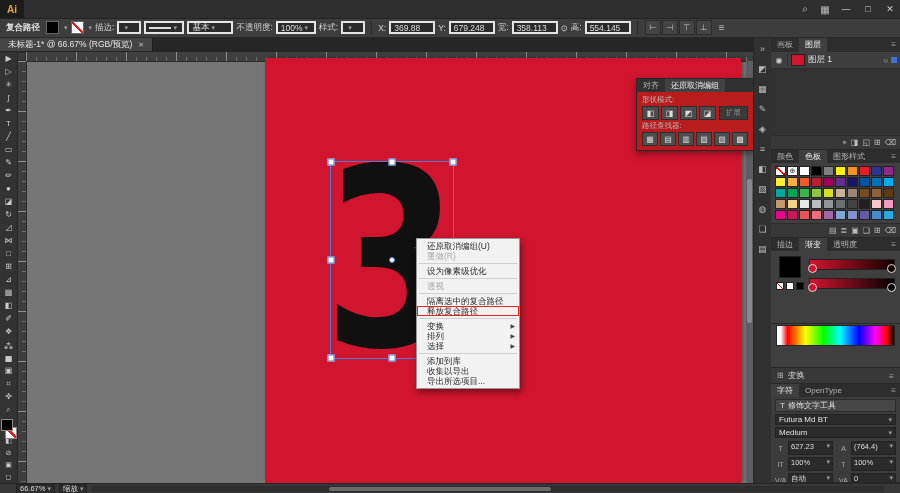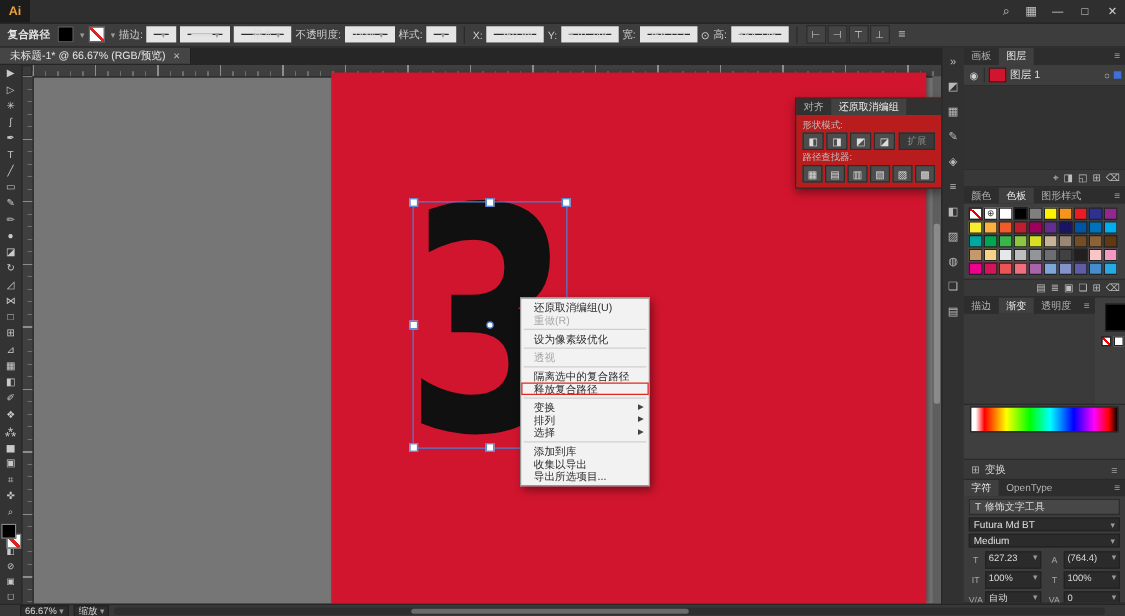--- a/index.html
+++ b/index.html
@@ -16,22 +16,22 @@
   .menu-item{padding:0 6px;font-size:9px;color:#d8d8d8;line-height:18px;white-space:nowrap}
   .menu-right{margin-left:auto;display:flex;align-items:center;gap:2px}
   .mb-ic{width:18px;text-align:center;font-size:10px;color:#bdbdbd}
   .win-btn{width:20px;text-align:center;font-size:9px;color:#cfcfcf;line-height:18px}
   
   .control-bar{position:absolute;left:0;top:18px;width:900px;height:20px;background:#3d3d3d;
                border-bottom:1px solid #292929;display:flex;align-items:center;gap:3px;
                padding:0 6px;box-sizing:border-box;font-size:8.5px;z-index:29;white-space:nowrap}
   .cb-label{color:#cfcfcf}
   .cb-strong{font-weight:bold;color:#e4e4e4;margin-right:3px}
-  .cb-field{background:#2b2b2b;border:6px solid #e5e5e5;height:13px;display:inline-flex;
-            align-items:center;justify-content:flex-end;padding:0 3px;color:#ddd;box-sizing:border-box}
+  .cb-field{background:#2b2b2b;border:2px solid #e5e5e5;height:13px;display:inline-flex;
+            align-items:center;justify-content:flex-start;padding:0 3px;color:#ddd;box-sizing:border-box}
   .w24{width:24px}.w40{width:40px}.w46{width:46px}.w44{width:46px}
   .cb-sep{width:1px;height:14px;background:#2b2b2b;margin:0 3px}
   .fill-swatch{width:11px;height:11px;background:#000;border:1px solid #666;display:inline-block}
   .stroke-swatch{width:11px;height:11px;border:1px solid #666;display:inline-block;background:
      linear-gradient(to top right,#fff 43%,#d22 43%,#d22 57%,#fff 57%)}
   .line-sample{display:inline-block;width:22px;height:2px;background:#ddd}
   .cb-ic{width:14px;height:13px;background:#444;border:1px solid #2c2c2c;display:inline-flex;
          align-items:center;justify-content:center;font-size:8px;color:#ccc;margin-left:1px}
   .cb-menu{margin-left:4px;color:#bbb;font-size:10px}
   
@@ -122,21 +122,21 @@
   .panel-foot{height:13px;background:#383838;border-top:1px solid #2c2c2c;display:flex;align-items:center;
               justify-content:flex-end;gap:4px;padding:0 4px}
   .foot-ic{font-size:8px;color:#bdbdbd}
   
   .p-swatches{height:88px;display:flex;flex-direction:column}
   .swgrid{flex:1;padding:3px 4px;display:flex;flex-wrap:wrap;gap:1px;align-content:flex-start;background:#3f3f3f}
   .sw{width:11px;height:10px;border:1px solid #232323;box-sizing:border-box;background:#888}
   .sw-none{background:linear-gradient(to top right,#fff 43%,#e00 43%,#e00 57%,#fff 57%) !important}
   .sw-reg{background:#fff !important;color:#333;font-size:7px;display:flex;align-items:center;justify-content:center}
   
-  .p-gradient{height:86px;display:flex;}
+  .p-gradient{height:86px;display:flex;flex-direction:column}
   .grad-body{flex:1;display:flex;gap:5px;padding:5px;background:#3f3f3f}
   .grad-left{display:flex;flex-direction:column;gap:4px;align-items:center}
   .grad-swatch{width:20px;height:20px;border:1px solid #1f1f1f}
   .mini-chips{display:flex;gap:2px}
   .mini-chip{width:8px;height:8px;border:1px solid #222;box-sizing:border-box}
   .grad-right{flex:1;display:flex;flex-direction:column;gap:10px;padding-top:3px}
   .ramp-wrap{position:relative;height:9px}
   .ramp{height:9px;border:1px solid #222}
   .stop{position:absolute;bottom:-5px;width:7px;height:7px;border:1px solid #ddd;border-radius:50%}
   .stop-l{left:-1px}.stop-r{right:-1px}

